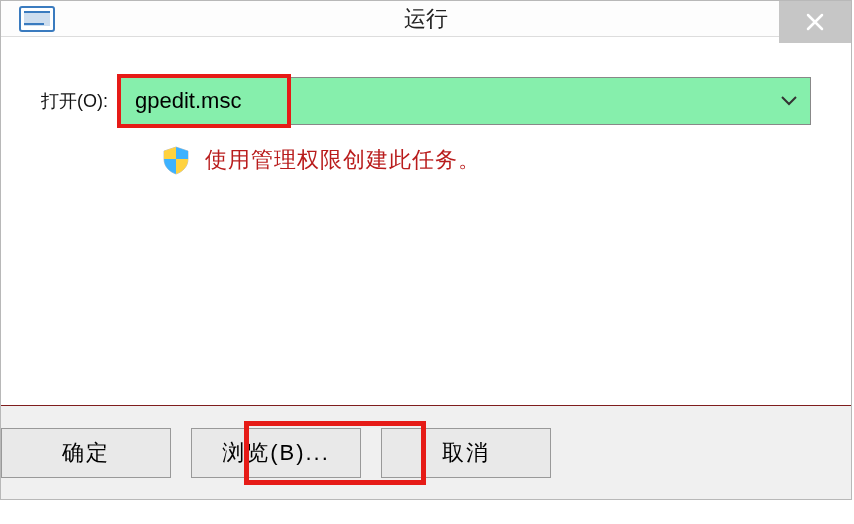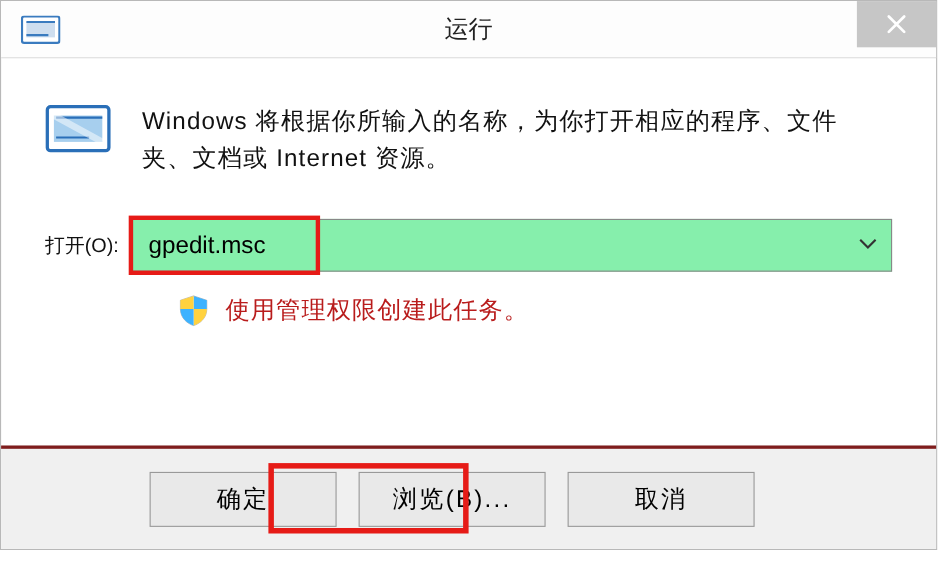--- a/index.html
+++ b/index.html
@@ -11,21 +11,21 @@
       overflow: hidden;
     }
     .dialog {
       width: 852px;
       height: 500px;
       border: 1px solid #b8b8b8;
       background: #fff;
       position: relative;
     }
     .titlebar {
-      height: 52px;
+      height: 36px;
       background: #fdfdfd;
       border-bottom: 1px solid #ddd;
       display: flex;
       align-items: center;
       position: relative;
     }
     .titlebar-icon {
       width: 36px;
       height: 26px;
       margin-left: 18px;
@@ -132,24 +132,24 @@
       color: #b91c1c;
       letter-spacing: 1px;
     }
     .footer {
       position: absolute;
       bottom: 0;
       left: 0;
       right: 0;
       height: 94px;
       background: #f0f0f0;
-      border-top: 3px solid #7f1d1d;
-      display: flex;
-      align-items: center;
-      justify-content: center;
+      border-top: 1px solid #7f1d1d;
+      display: flex;
+      align-items: center;
+      justify-content: flex-start;
       gap: 20px;
       padding-right: 30px;
     }
     .btn {
       width: 170px;
       height: 50px;
       background: #e9e9e9;
       border: 1px solid #999;
       font-size: 22px;
       font-family: "Microsoft YaHei", Arial, sans-serif;
@@ -180,31 +180,20 @@
     </div>
     <div class="titlebar-title">运行</div>
     <div class="close-btn">
       <svg viewBox="0 0 18 18">
         <path d="M2 2 L16 16 M16 2 L2 16" stroke="#fff" stroke-width="2.5" stroke-linecap="round"></path>
       </svg>
     </div>
   </div>
 
   <div class="body">
-    <div class="info-row">
-      <div class="run-icon">
-        <svg viewBox="0 0 60 48" width="60" height="48">
-          <rect x="2" y="4" width="56" height="40" rx="3" fill="#fff" stroke="#2a6fb8" stroke-width="3"></rect>
-          <rect x="8" y="12" width="44" height="24" fill="#a7cfee"></rect>
-          <path d="M10 14 L52 14 M10 32 L40 32" stroke="#2a6fb8" stroke-width="2"></path>
-          <path d="M8 12 L52 36" stroke="#fff" stroke-width="6" opacity="0.5"></path>
-        </svg>
-      </div>
-      <div class="info-text">Windows 将根据你所输入的名称，为你打开相应的程序、文件夹、文档或 Internet 资源。</div>
-    </div>
 
     <div class="open-row">
       <div class="open-label">打开(O):</div>
       <div class="combo-wrap">
         <input class="combo" type="text" value="gpedit.msc" style="">
         <div class="combo-highlight"></div>
         <div class="combo-chevron">
           <svg viewBox="0 0 16 10" width="16" height="10">
             <path d="M1 1 L8 8 L15 1" stroke="#333" stroke-width="2" fill="none"></path>
           </svg>

